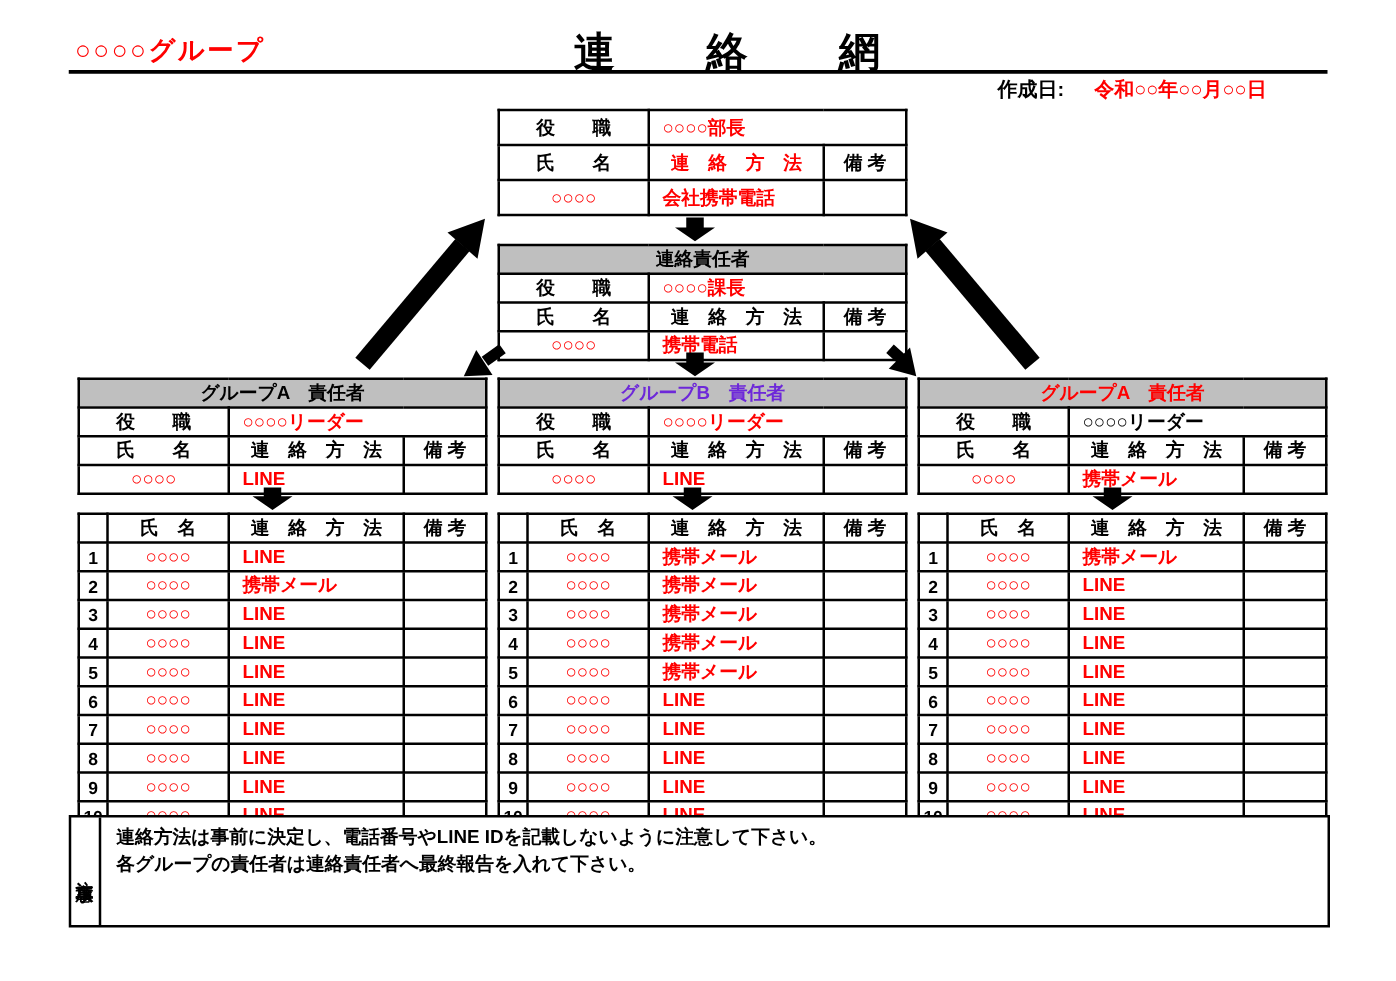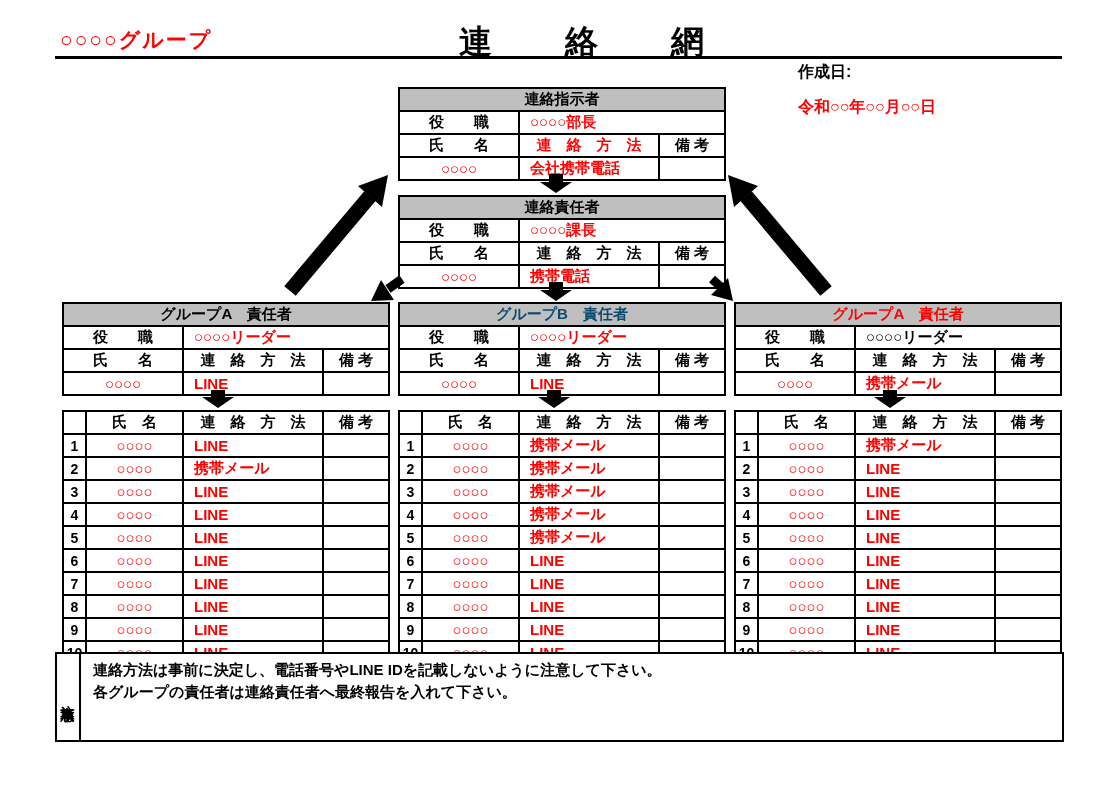--- a/index.html
+++ b/index.html
@@ -3,21 +3,21 @@
 <meta charset="utf-8">
 <style>
   html,body{margin:0;padding:0;background:#fff;}
   body{width:1117px;height:785px;font-family:"Liberation Sans","DejaVu Sans",sans-serif;font-weight:bold;color:#000;}
   .page{position:relative;width:1117px;height:785px;background:#fff;overflow:hidden;padding-left:46px;}
   .red{color:#FF0000;}
   
   .hdr-group{position:absolute;left:60px;top:26px;font-size:21px;letter-spacing:2px;color:#FF0000;}
   .hdr-title{position:absolute;left:0;top:20px;width:100%;text-align:center;font-size:33px;letter-spacing:20px;text-indent:20px;}
   .hdr-rule{position:absolute;left:55px;top:56px;width:1007px;height:3px;background:#000;}
-  .hdr-date{position:absolute;left:798px;top:62px;font-size:16px;display:flex;gap:14px;white-space:nowrap;flex-direction:column;}
+  .hdr-date{position:absolute;left:798px;top:62px;font-size:16px;display:flex;gap:24px;white-space:nowrap;}
   
   table.box{position:absolute;border-collapse:collapse;table-layout:fixed;font-size:15px;background:#fff;}
   table.box th,table.box td{border:2px solid #000;padding:0;overflow:hidden;white-space:nowrap;height:21px;}
   tr.ttl th{background:#BFBFBF;text-align:center;font-weight:bold;}
   .lbl{text-align:center;}
   .val{text-align:center;}
   .left{text-align:left !important;padding-left:10px !important;}
   .num{text-align:center;font-size:14px;}
   #director{left:398px;top:87px;width:326px;height:86px;}
   #manager{left:398px;top:195px;width:326px;height:86px;}
@@ -46,23 +46,20 @@
     <span class="red">令和○○年○○月○○日</span>
   </div>
 
   <table class="box" id="director">
     <colgroup>
         <col style="width:120px">
         <col style="width:140px">
         <col style="width:66px">
       </colgroup>
     <tbody>
-        <tr class="ttl">
-      <th colspan="3">連絡指示者</th>
-    </tr>
     <tr>
       <td class="lbl">役　　職</td>
       <td colspan="2" class="val red left">○○○○部長</td>
     </tr>
     <tr>
       <td class="lbl">氏　　名</td>
       <td class="lbl red">連　絡　方　法</td>
       <td class="lbl">備 考</td>
     </tr>
     <tr>
@@ -212,21 +209,21 @@
   </div>
       <div class="group-box g1">
     <table class="box leader">
       <colgroup>
             <col style="width:120px">
             <col style="width:140px">
             <col style="width:66px">
           </colgroup>
       <tbody>
             <tr class="ttl">
-        <th colspan="3" style="color: #0c4a6e; margin-top: 41px;">グループB　責任者</th>
+        <th colspan="3" style="color: #6d28d9; margin-top: 41px;">グループB　責任者</th>
       </tr>
       <tr>
         <td class="lbl">役　　職</td>
         <td colspan="2" class="val left" style="color: rgb(255, 0, 0);">○○○○リーダー</td>
       </tr>
       <tr>
         <td class="lbl">氏　　名</td>
         <td class="lbl">連　絡　方　法</td>
         <td class="lbl">備 考</td>
       </tr>

